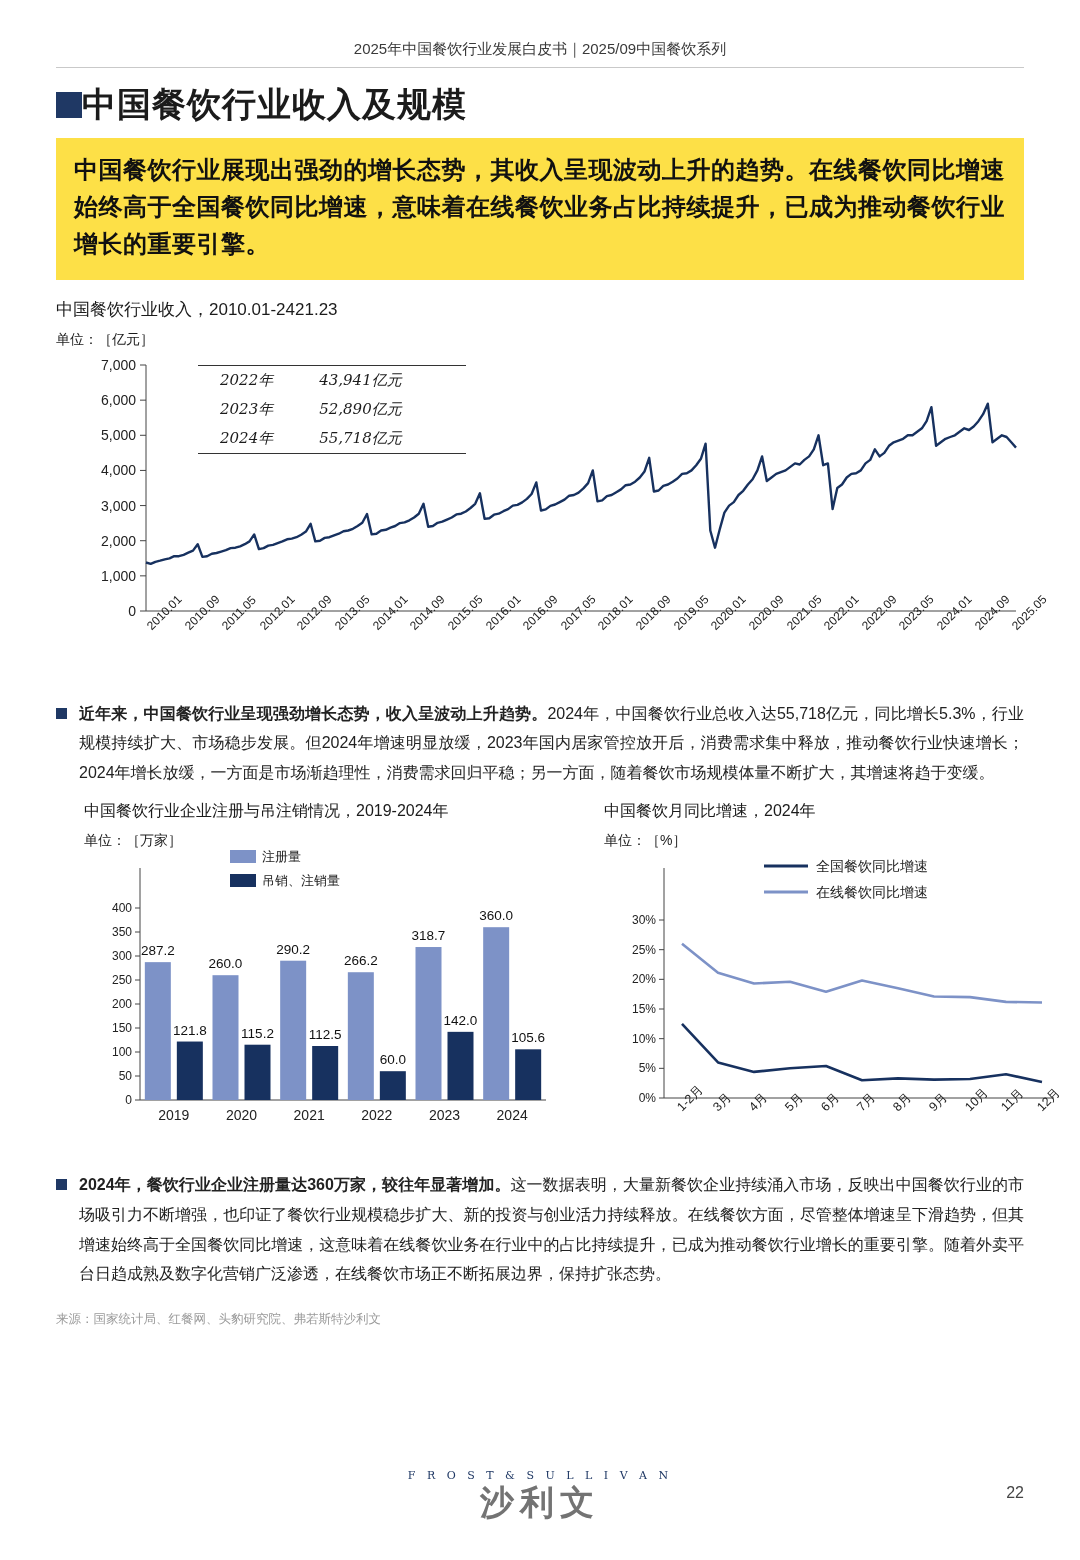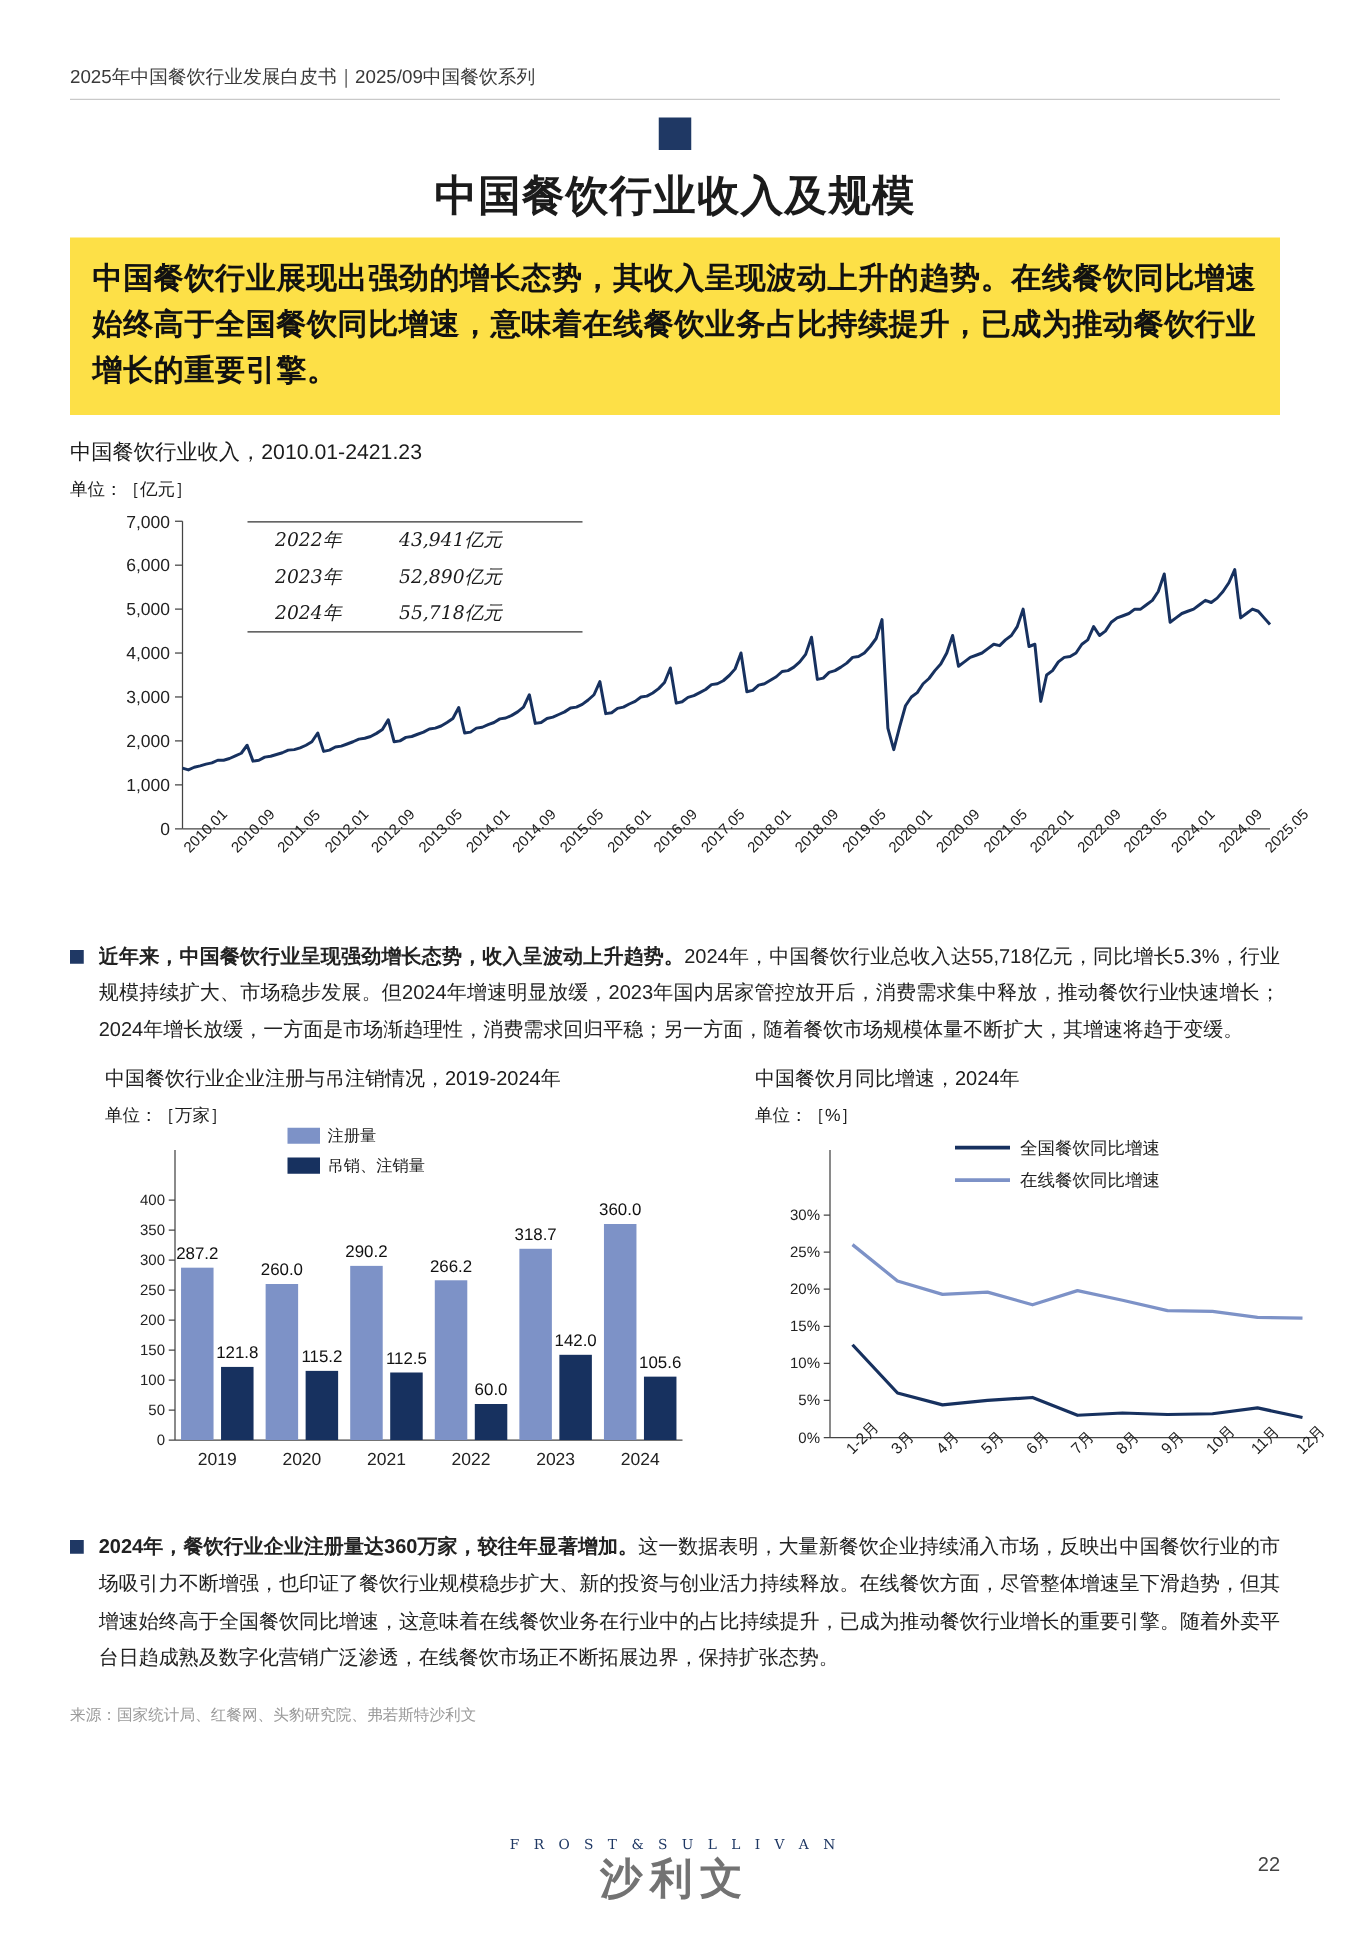--- a/index.html
+++ b/index.html
@@ -8,26 +8,26 @@
     width:1080px; height:1560px;
     background:#ffffff;
     font-family:"Liberation Sans", sans-serif;
     color:#1b1b1b;
     position:relative;
     overflow:hidden;
   }
   .page { position:relative; width:1080px; height:1560px; padding:0 56px; }
 
   
-  .hdr { display:flex; justify-content:flex-start; align-items:flex-end;
-         padding-top:52px; font-size:15px; color:#3a3a3a; }
+  .hdr { display:flex; justify-content:center; align-items:flex-end;
+         padding-top:40px; font-size:15px; color:#3a3a3a; }
   .hdr-rule { border-bottom:1px solid #c9c9c9; margin-top:8px; }
 
   
-  .title-row { display:flex; align-items:center; gap:14px; margin-top:14px;flex-direction:column; }
+  .title-row { display:flex; align-items:center; margin-top:14px; }
   .title-mark { width:26px; height:26px; background:#1f3864; flex:none; }
   .title-txt { font-family:"DejaVu Sans", sans-serif; font-size:34px; font-weight:700;
                color:#1b1b1b; letter-spacing:1px; }
 
   
   .lead { background:#fde047; margin-top:10px; padding:14px 18px 16px 18px;
           font-family:"DejaVu Sans", sans-serif; font-size:24px; line-height:1.55;
           font-weight:700; color:#111; letter-spacing:0.5px; }
 
   

